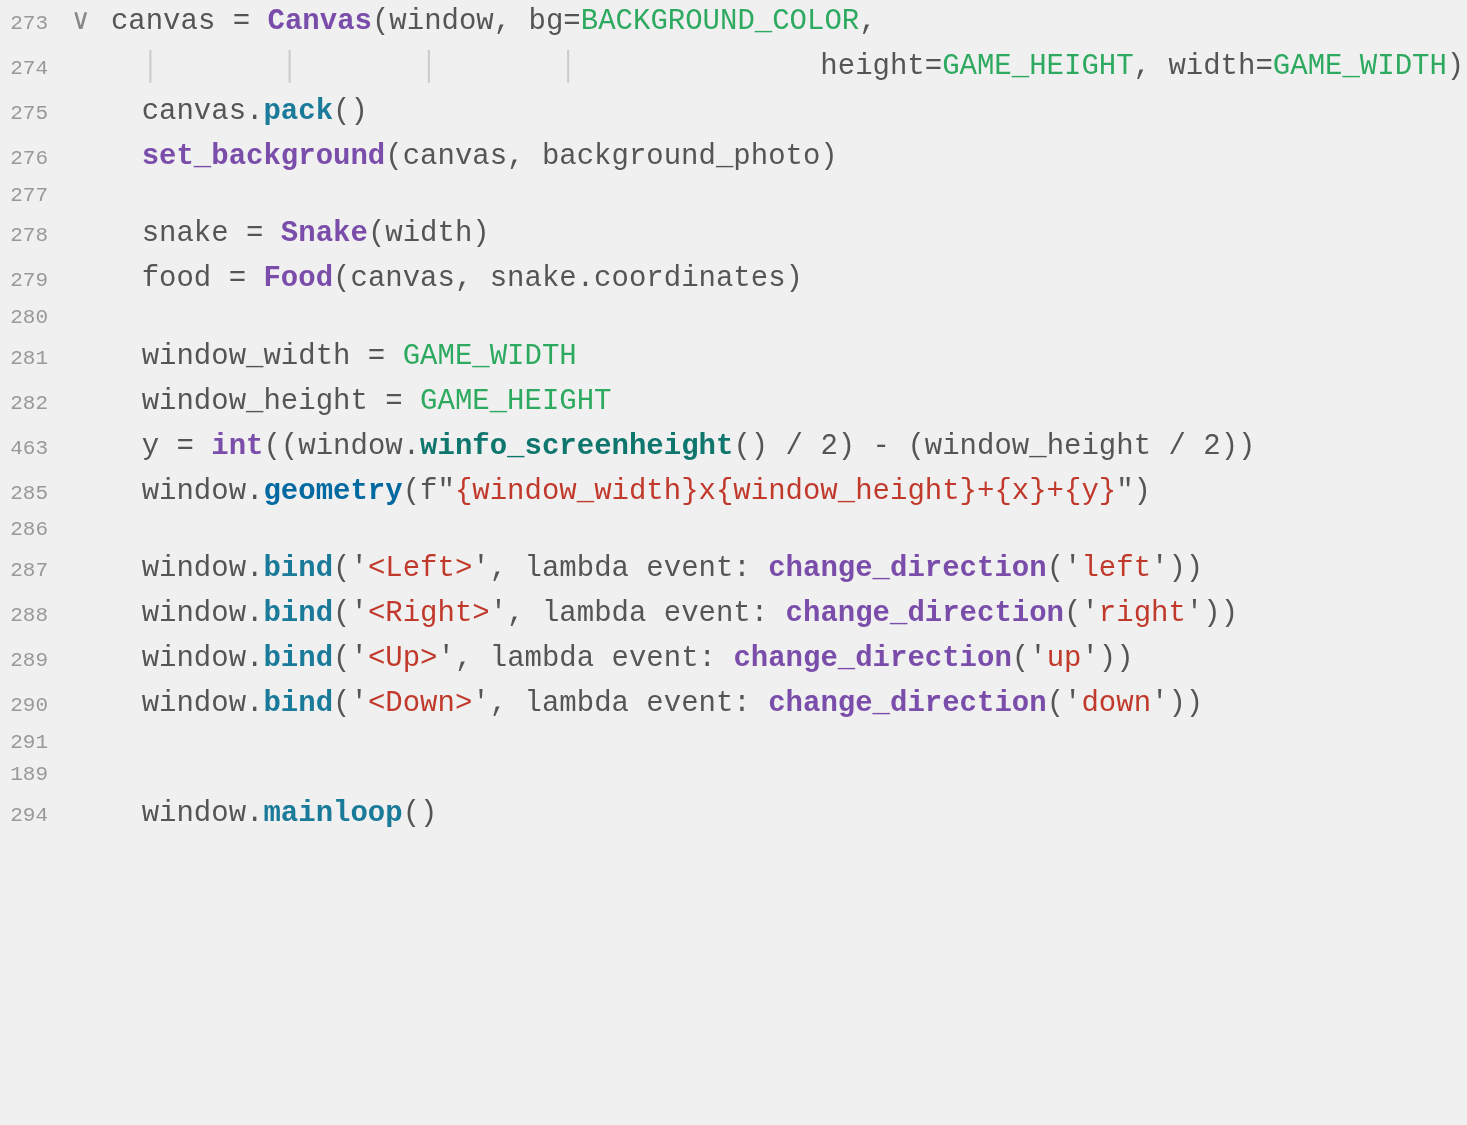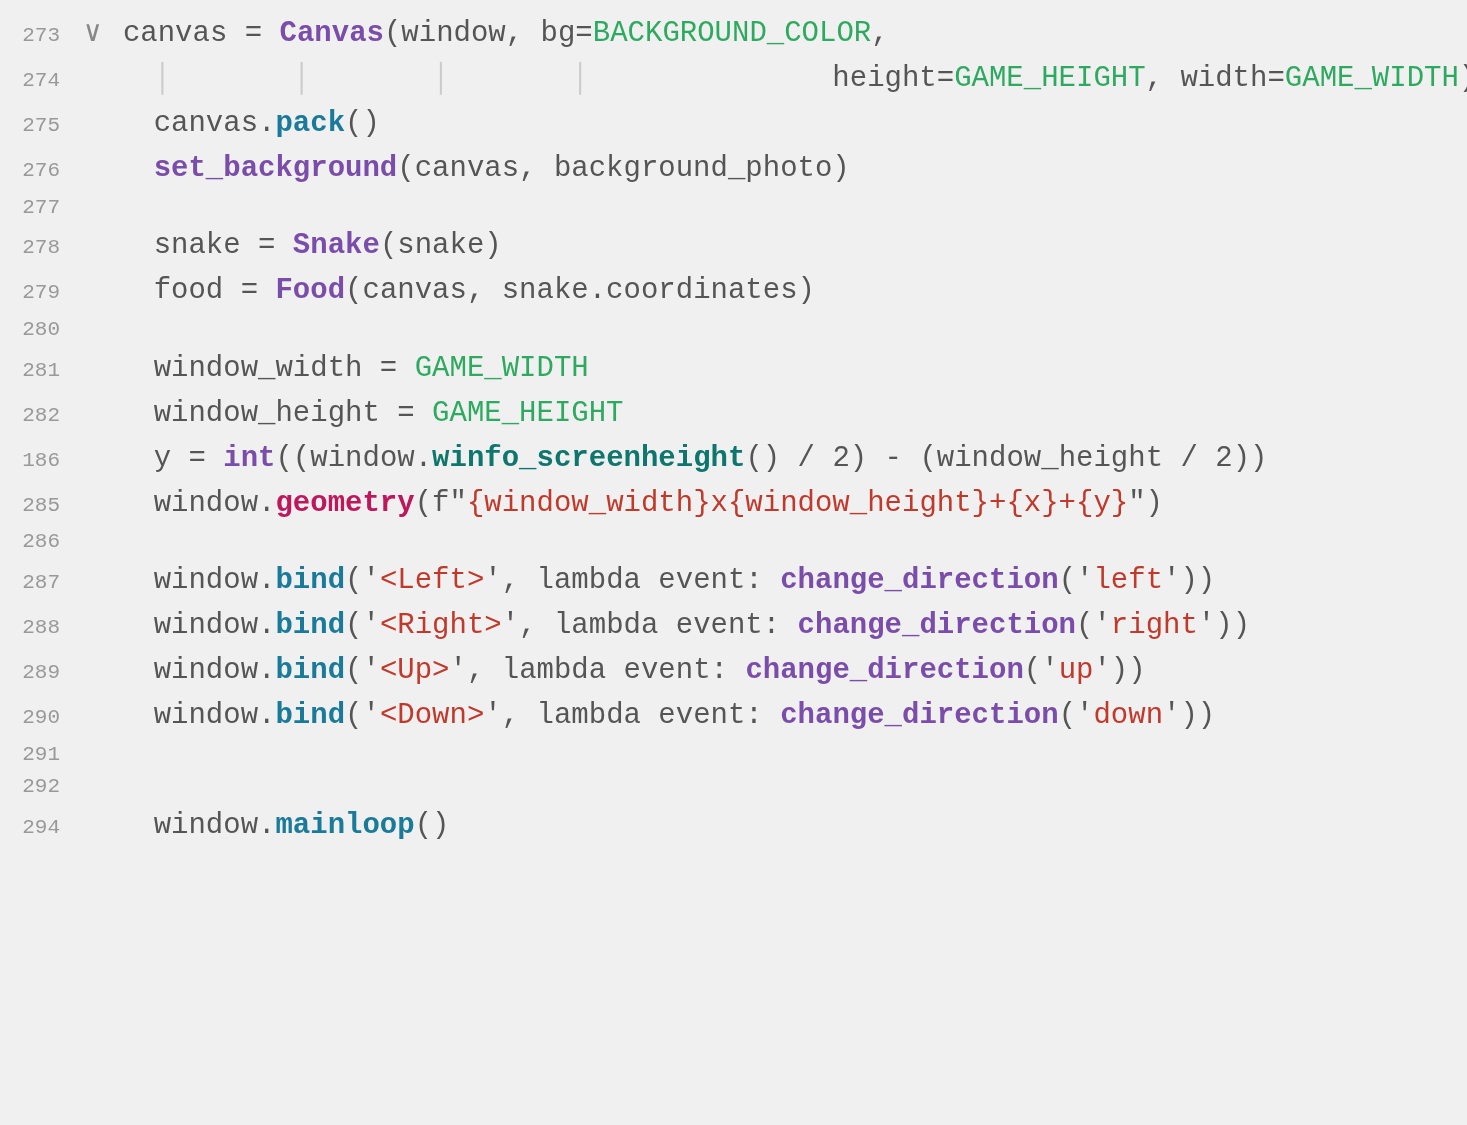--- a/index.html
+++ b/index.html
@@ -4,21 +4,21 @@
   <style>
     * { margin: 0; padding: 0; box-sizing: border-box; }
     body {
       background: #f0f0f0;
       font-family: 'Courier New', Courier, monospace;
       font-size: 22px;
       line-height: 1.55;
     }
     .code-container {
       background: #f0f0f0;
-      padding: 12px;
+      padding: 0;
       width: 1467px;
       min-height: 1125px;
       overflow: hidden;
     }
     .line-row {
       display: flex;
       align-items: baseline;
     }
     .line-num {
       color: #999;
@@ -58,45 +58,45 @@
       <div class="line-row">
         <span class="line-num">276</span>
         <span class="line-content"><span>    </span><span style="color: rgb(123, 77, 170); font-weight: bold;">set_background</span><span style="color: rgb(85, 85, 85);">(canvas, background_photo)</span></span>
       </div>
       <div class="line-row">
         <span class="line-num">277</span>
         <span class="line-content"></span>
       </div>
       <div class="line-row">
         <span class="line-num">278</span>
-        <span class="line-content"><span>    </span><span style="color: rgb(85, 85, 85);">snake = </span><span style="color: rgb(123, 77, 170); font-weight: bold;">Snake</span><span style="color: rgb(85, 85, 85);">(snake)</span></span>
+        <span class="line-content"><span>    </span><span style="color: rgb(85, 85, 85);">snake = </span><span style="color: rgb(123, 77, 170); font-weight: bold;">Snake</span><span style="color: rgb(85, 85, 85);">(width)</span></span>
       </div>
       <div class="line-row">
         <span class="line-num">279</span>
         <span class="line-content"><span>    </span><span style="color: rgb(85, 85, 85);">food = </span><span style="color: rgb(123, 77, 170); font-weight: bold;">Food</span><span style="color: rgb(85, 85, 85);">(canvas, snake.coordinates)</span></span>
       </div>
       <div class="line-row">
         <span class="line-num">280</span>
         <span class="line-content"></span>
       </div>
       <div class="line-row">
         <span class="line-num">281</span>
         <span class="line-content"><span>    </span><span style="color: rgb(85, 85, 85);">window_width = </span><span style="color: rgb(46, 170, 96);">GAME_WIDTH</span></span>
       </div>
       <div class="line-row">
         <span class="line-num">282</span>
         <span class="line-content"><span>    </span><span style="color: rgb(85, 85, 85);">window_height = </span><span style="color: rgb(46, 170, 96);">GAME_HEIGHT</span></span>
       </div>
       <div class="line-row">
-        <span class="line-num">186</span>
+        <span class="line-num">463</span>
         <span class="line-content"><span>    </span><span style="color: rgb(85, 85, 85);">y = </span><span style="color: rgb(123, 77, 170); font-weight: bold;">int</span><span style="color: rgb(85, 85, 85);">((window.</span><span style="color: #0f766e; font-weight: bold;">winfo_screenheight</span><span style="color: rgb(85, 85, 85);">() / 2) - (window_height / 2))</span></span>
       </div>
       <div class="line-row">
         <span class="line-num">285</span>
-        <span class="line-content"><span>    </span><span style="color: rgb(85, 85, 85);">window.</span><span style="color: #be185d; font-weight: bold;">geometry</span><span style="color: rgb(85, 85, 85);">(f"</span><span style="color: rgb(192, 57, 43);">{window_width}x{window_height}+{x}+{y}</span><span style="color: rgb(85, 85, 85);">")</span></span>
+        <span class="line-content"><span>    </span><span style="color: rgb(85, 85, 85);">window.</span><span style="color: #0369a1; font-weight: bold;">geometry</span><span style="color: rgb(85, 85, 85);">(f"</span><span style="color: rgb(192, 57, 43);">{window_width}x{window_height}+{x}+{y}</span><span style="color: rgb(85, 85, 85);">")</span></span>
       </div>
       <div class="line-row">
         <span class="line-num">286</span>
         <span class="line-content"></span>
       </div>
       <div class="line-row">
         <span class="line-num">287</span>
         <span class="line-content"><span>    </span><span style="color: rgb(85, 85, 85);">window.</span><span style="color: rgb(26, 122, 154); font-weight: bold;">bind</span><span style="color: rgb(85, 85, 85);">('</span><span style="color: rgb(192, 57, 43);">&lt;Left&gt;</span><span style="color: rgb(85, 85, 85);">', lambda event: </span><span style="color: rgb(123, 77, 170); font-weight: bold;">change_direction</span><span style="color: rgb(85, 85, 85);">('</span><span style="color: rgb(192, 57, 43);">left</span><span style="color: rgb(85, 85, 85);">'))</span></span>
       </div>
       <div class="line-row">
@@ -109,21 +109,21 @@
       </div>
       <div class="line-row">
         <span class="line-num">290</span>
         <span class="line-content"><span>    </span><span style="color: rgb(85, 85, 85);">window.</span><span style="color: rgb(26, 122, 154); font-weight: bold;">bind</span><span style="color: rgb(85, 85, 85);">('</span><span style="color: rgb(192, 57, 43);">&lt;Down&gt;</span><span style="color: rgb(85, 85, 85);">', lambda event: </span><span style="color: rgb(123, 77, 170); font-weight: bold;">change_direction</span><span style="color: rgb(85, 85, 85);">('</span><span style="color: rgb(192, 57, 43);">down</span><span style="color: rgb(85, 85, 85);">'))</span></span>
       </div>
       <div class="line-row">
         <span class="line-num">291</span>
         <span class="line-content"></span>
       </div>
       <div class="line-row">
-        <span class="line-num">292</span>
+        <span class="line-num">189</span>
         <span class="line-content"></span>
       </div>
       <div class="line-row">
         <span class="line-num">294</span>
         <span class="line-content"><span>    </span><span style="color: rgb(85, 85, 85);">window.</span><span style="color: rgb(26, 122, 154); font-weight: bold;">mainloop</span><span style="color: rgb(85, 85, 85);">()</span></span>
       </div>
     </div>
 </div>
 
 </body></html>

